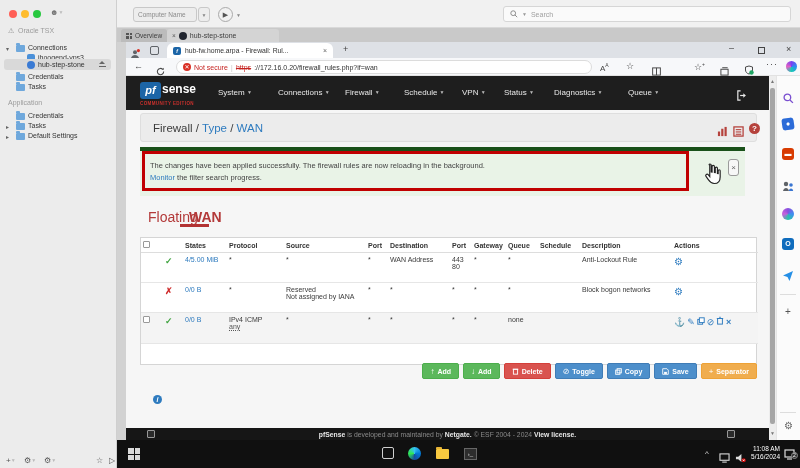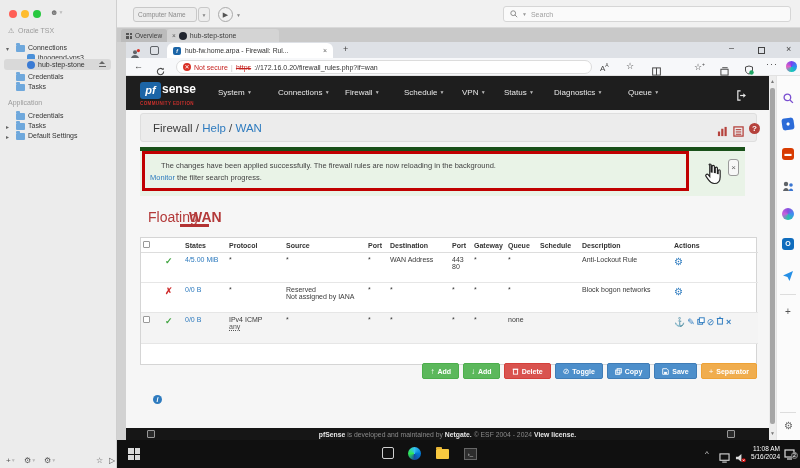--- a/index.html
+++ b/index.html
@@ -267,42 +267,42 @@
         <svg width="11" height="11" viewBox="0 0 12 12">
             <path d="M5 1H2v10h3" fill="none" stroke="#E8E8E8" stroke-width="1.3"></path>
             <line x1="4.5" y1="6" x2="10" y2="6" stroke="#E8E8E8" stroke-width="1.3"></line>
             <path d="M8 3.5L10.7 6 8 8.5z" fill="#E8E8E8"></path>
           </svg>
       </div>
     </div>
 
     <div class="abs bc-panel">
       <div class="abs bc-text" style="left:12px;top:8px">
-        <span>Firewall</span><span> / </span><span class="lnk">Help</span><span> / </span><span class="lnk">WAN</span>
+        <span>Firewall</span><span> / </span><span class="lnk">Type</span><span> / </span><span class="lnk">WAN</span>
       </div>
       <div class="abs" style="left:576px;top:9px">
         <svg width="11" height="11" viewBox="0 0 12 12">
             <rect x="1" y="6" width="2.4" height="5" fill="#B5423C"></rect>
             <rect x="4.6" y="3" width="2.4" height="8" fill="#B5423C"></rect>
             <rect x="8.2" y="1" width="2.4" height="10" fill="#B5423C"></rect>
           </svg>
       </div>
       <div class="abs" style="left:592px;top:9px">
         <svg width="11" height="11" viewBox="0 0 12 12">
             <rect x="1" y="1" width="10" height="10" fill="none" stroke="#B5423C" stroke-width="1.4"></rect>
             <line x1="3" y1="4" x2="9" y2="4" stroke="#B5423C" stroke-width="1.2"></line>
             <line x1="3" y1="6.5" x2="9" y2="6.5" stroke="#B5423C" stroke-width="1.2"></line>
             <line x1="3" y1="9" x2="9" y2="9" stroke="#B5423C" stroke-width="1.2"></line>
           </svg>
       </div>
       <div class="abs" style="left:608px;top:9px;width:11px;height:11px;border-radius:50%;background:#B5423C;color:#fff;font-size:8px;font-weight:bold;text-align:center;line-height:11px">?</div>
     </div>
 
     <div class="abs alert">
-      <div class="abs alert-line" style="left:21px;top:10px">The changes have been applied successfully. The firewall rules are now reloading in the background.</div>
+      <div class="abs alert-line" style="left:10px;top:10px">The changes have been applied successfully. The firewall rules are now reloading in the background.</div>
       <div class="abs alert-line" style="left:10px;top:22px">
         <span class="lnk">Monitor</span><span> the filter search progress.</span>
       </div>
       <div class="abs alert-close" style="left:588px;top:8px">×</div>
     </div>
 
     <div class="abs pftab" style="left:22px;top:133px">Floating</div>
     <div class="abs pftab" style="left:63px;top:133px;font-weight:bold">WAN</div>
     <div class="abs pftab-underline" style="left:54px;top:148px"></div>
 

